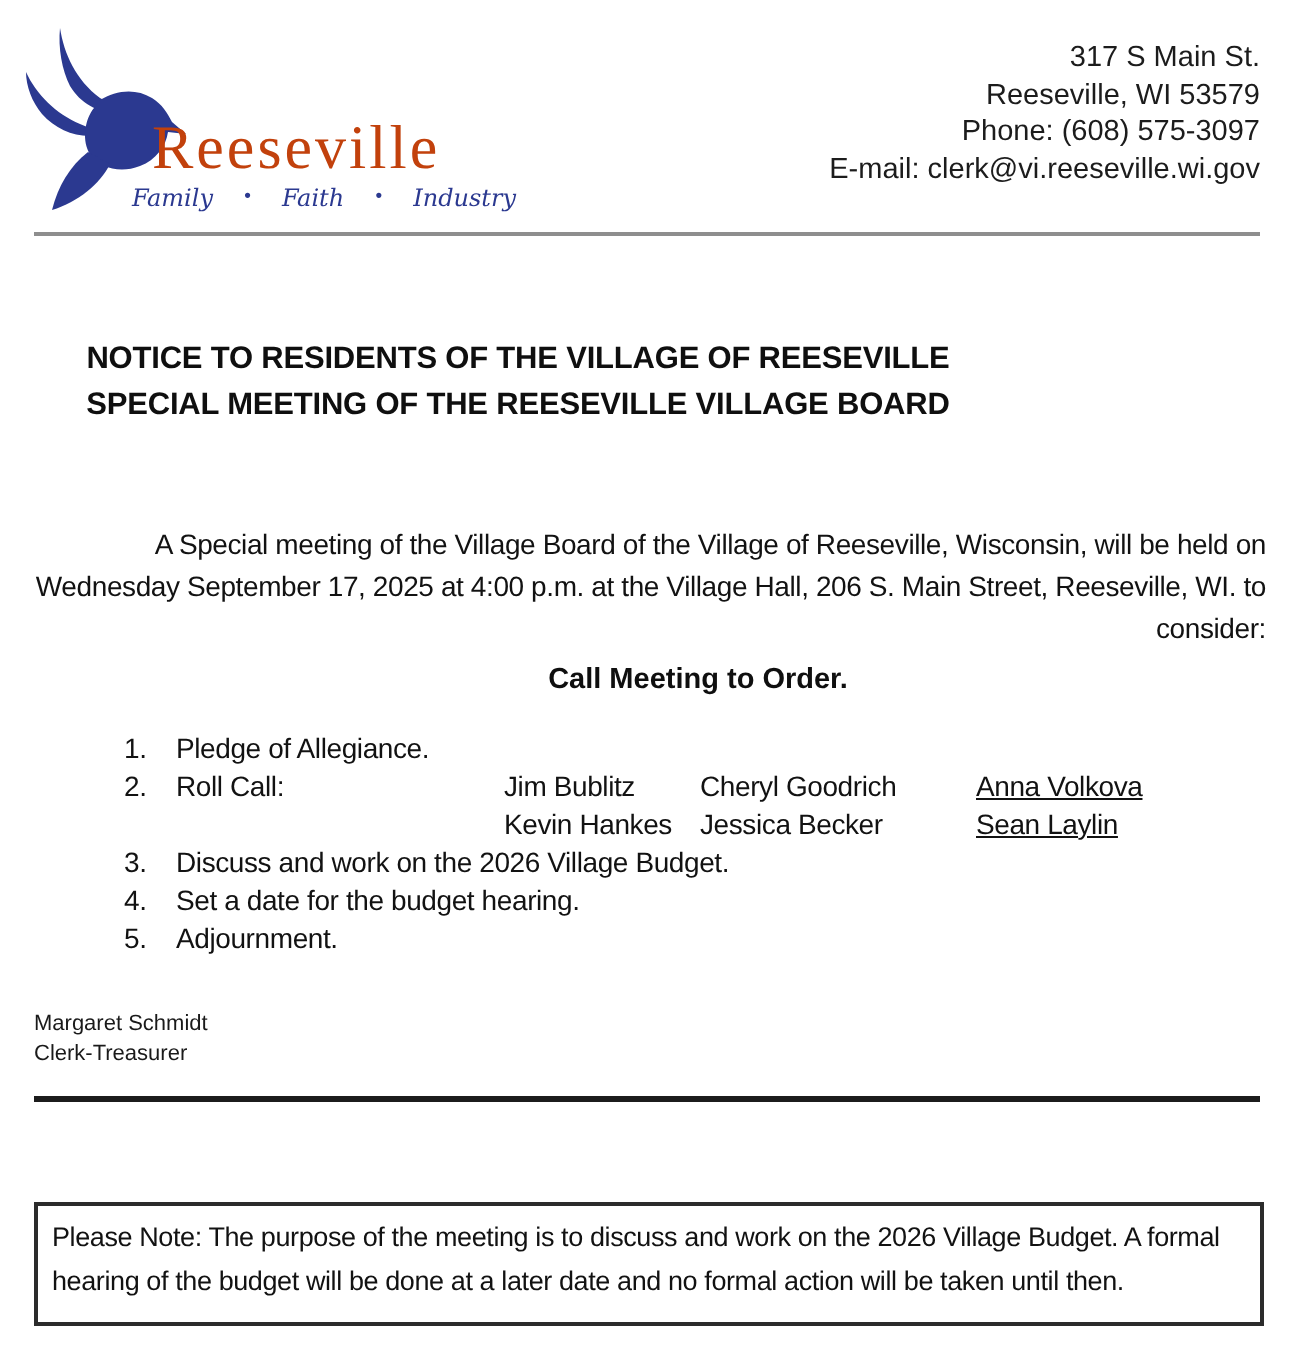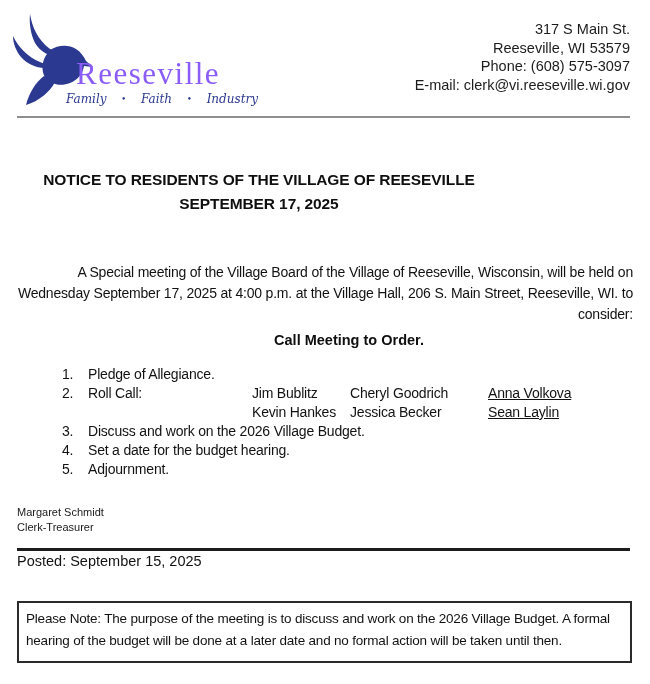--- a/index.html
+++ b/index.html
@@ -8,21 +8,21 @@
     position:relative; width:650px; height:684px; background:#ffffff;
     font-family:"Liberation Sans", sans-serif; color:#161616; overflow:hidden;
   }
 
   
   .logo { position:absolute; top:0; left:0; width:310px; height:112px; }
   .dove { position:absolute; left:6px; top:10px; }
   .wordmark {
     position:absolute; left:76px; top:56px;
     font-family:"Liberation Serif", serif; font-size:31px; font-weight:400;
-    letter-spacing:1.5px; color:#8b5cf6; white-space:nowrap;text-align:center;
+    letter-spacing:1.5px; color:#c2410c; white-space:nowrap;text-align:center;
   }
   .tagline {
     position:absolute; left:66px; top:92px; width:192px;
     display:flex; justify-content:space-between; align-items:center;
     font-family:"DejaVu Serif", serif; font-style:italic;
     font-size:12px; color:#2b3990;
   }
   .tag-dot { font-style:normal; font-size:9px; line-height:14px; }
 
   .contact {
@@ -109,21 +109,21 @@
     <div>317 S Main St.</div>
     <div>Reeseville, WI 53579</div>
     <div>Phone: (608) 575-3097</div>
     <div>E-mail: clerk@vi.reeseville.wi.gov</div>
   </div>
 
   <div class="rule-gray"></div>
 
   <div class="title">
     <div class="t-line">NOTICE TO RESIDENTS OF THE VILLAGE OF REESEVILLE</div>
-    <div class="t-line last">SEPTEMBER 17, 2025</div>
+    <div class="t-line">SPECIAL MEETING OF THE REESEVILLE VILLAGE BOARD</div>
   </div>
 
   <div class="intro">A Special meeting of the Village Board of the Village of Reeseville, Wisconsin, will be held on Wednesday September 17, 2025 at 4:00 p.m. at the Village Hall, 206 S. Main Street, Reeseville, WI. to consider:</div>
 
   <div class="call-heading">Call Meeting to Order.</div>
 
   <div class="agenda">
     <div class="arow">
       <span class="anum">1.</span>
       <span>Pledge of Allegiance.</span>
@@ -156,17 +156,16 @@
     </div>
   </div>
 
   <div class="signature">
     <div>Margaret Schmidt</div>
     <div>Clerk-Treasurer</div>
   </div>
 
   <div class="rule-black"></div>
 
-  <div class="posted">Posted: September 15, 2025</div>
 
   <div class="note-box">Please Note: The purpose of the meeting is to discuss and work on the 2026 Village Budget. A formal hearing of the budget will be done at a later date and no formal action will be taken until then.</div>
 
 </div>
 
 </body></html>

